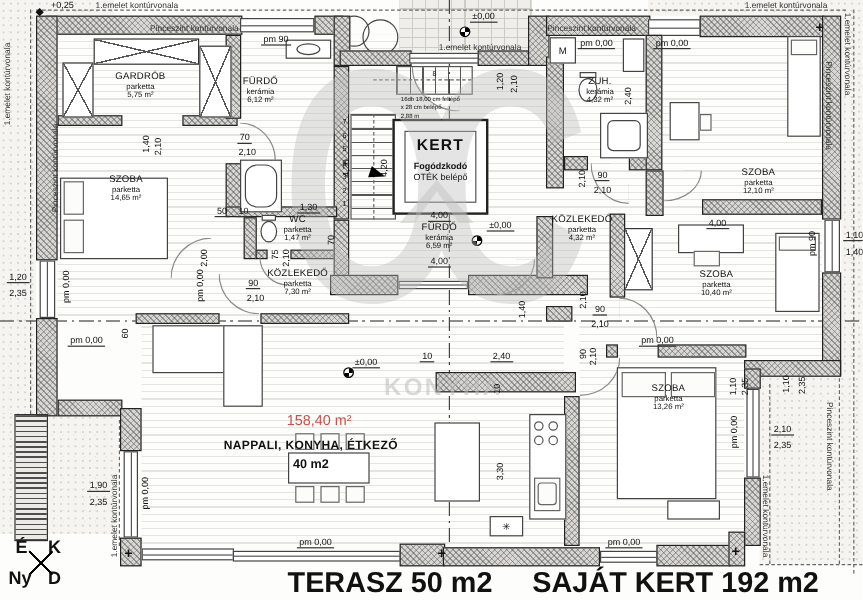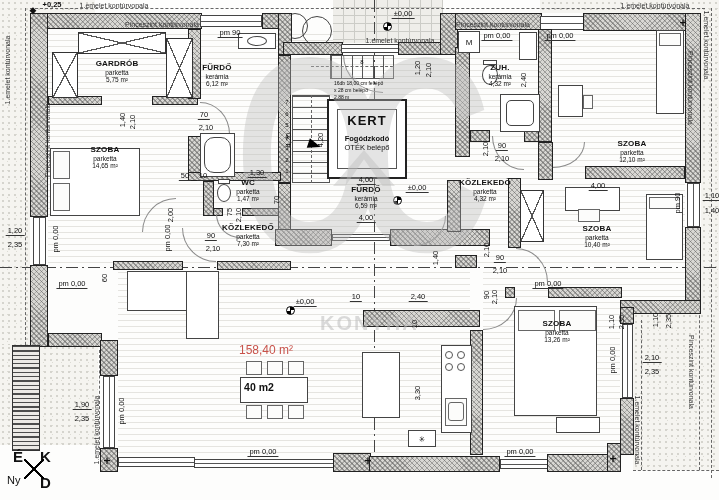--- a/index.html
+++ b/index.html
@@ -34,21 +34,21 @@
   .q-br{border-bottom-right-radius:100%;border-width:0 1px 1px 0;}
   .dash-h{height:0;border-top:1px dashed #666;}
   .dash-v{width:0;border-left:1px dashed #666;}
   .dd-h{height:1px;background:repeating-linear-gradient(90deg,#444 0 12px,transparent 12px 16px,#444 16px 18px,transparent 18px 22px);}
   .dd-v{width:1px;background:repeating-linear-gradient(180deg,#444 0 12px,transparent 12px 16px,#444 16px 18px,transparent 18px 22px);}
   .stairs{border:1px solid #555;background-image:repeating-linear-gradient(180deg,#555 0 1px,transparent 1px 11px);}
   .stairsH{border:1px solid #555;background-image:repeating-linear-gradient(90deg,#555 0 1px,transparent 1px 10.5px);}
   .lvl{width:9px;height:9px;border:1px solid #000;border-radius:50%;
     background:conic-gradient(#000 0 90deg,#fff 90deg 180deg,#000 180deg 270deg,#fff 270deg 360deg);}
   .room-label{transform:translate(-50%,0);text-align:center;line-height:1.12;white-space:nowrap;z-index:8;}
-  .room-label .rname{font-weight:bold;font-size:8px;letter-spacing:.2px;}
+  .room-label .rname{font-weight:normal;font-size:8px;letter-spacing:.2px;}
   .room-label .rsub{font-size:6.5px;}
   .dim{font-size:7.5px;white-space:nowrap;transform:translate(-50%,-50%);z-index:8;}
   .dim.u{border-bottom:1px solid #333;padding:0 2px;}
   .dim.rot{transform:translate(-50%,-50%) rotate(-90deg);}
   .contour{font-size:7px;color:#333;white-space:nowrap;transform:translate(-50%,-50%);z-index:8;}
   .contour.rot{transform:translate(-50%,-50%) rotate(-90deg);}
   .contour.rot90{transform:translate(-50%,-50%) rotate(90deg);}
   .snum{font-size:6px;transform:translate(-50%,-50%);z-index:8;}
   .cx{transform:translateX(-50%);white-space:nowrap;}
   .red{color:#c8524a;}
@@ -242,27 +242,30 @@
   <div class="a cx z8" style="left:367px;top:113px;font-size:13px;font-weight:bold;letter-spacing:1px;">KERT</div>
   <div class="a cx z8" style="left:367px;top:134px;font-size:7.5px;font-weight:bold;">Fogódzkodó</div>
   <div class="a cx z8" style="left:367px;top:143px;font-size:7.5px;">OTÉK belépő</div>
   <div class="a z8" style="left:334px;top:80px;font-size:5px;">16db 18,00 cm fellépő</div>
   <div class="a z8" style="left:334px;top:87px;font-size:5px;">x 28 cm belépő</div>
   <div class="a z8" style="left:334px;top:94px;font-size:5px;">2,88 m</div>
   <div class="a snum" style="left:362px;top:62px;">8</div>
 
   <div class="a cx red z8" style="left:266px;top:343px;font-size:12px;">158,40 m²</div>
 
+  <div class="a cx z8" style="left:259px;top:366px;font-size:10px;font-weight:bold;letter-spacing:.3px;">NAPPALI, KONYHA, ÉTKEZŐ</div>
   <div class="a cx z8" style="left:259px;top:381px;font-size:10.5px;font-weight:bold;">40 m2</div>
 
+  <div class="a cx z8" style="left:325px;top:472px;font-size:24px;font-weight:800;">TERASZ 50 m2</div>
+  <div class="a cx z8" style="left:563px;top:472px;font-size:24px;font-weight:800;">SAJÁT KERT 192 m2</div>
 
   <div class="a z8" style="left:4px;top:446px;width:60px;height:52px;">
     <span style="position:absolute;left:9px;top:2px;font-size:15px;font-weight:bold;">É</span>
     <span style="position:absolute;left:36px;top:2px;font-size:15px;font-weight:bold;">K</span>
-    <span style="position:absolute;left:3px;top:28px;font-size:11px;font-weight:normal;">Ny</span>
+    <span style="position:absolute;left:3px;top:28px;font-size:15px;font-weight:bold;">Ny</span>
     <span style="position:absolute;left:36px;top:28px;font-size:15px;font-weight:bold;">D</span>
     <span style="position:absolute;left:20px;top:13px;width:20px;height:20px;
       background:linear-gradient(45deg,transparent calc(50% - .9px),#000 calc(50% - .9px) calc(50% + .9px),transparent calc(50% + .9px)),
                  linear-gradient(-45deg,transparent calc(50% - .9px),#000 calc(50% - .9px) calc(50% + .9px),transparent calc(50% + .9px));"></span>
   </div>
 
   <div id="room-labels" class="a" style="left:0;top:0;width:719px;height:500px;">
       <div class="a room-label" style="left: 117px; top: 60px;">
         <div class="rname">GARDRÓB</div>
         <div class="rsub">parketta</div>
@@ -313,21 +316,21 @@
         <div class="rsub">parketta</div>
         <div class="rsub">10,40 m²</div>
       </div>
       <div class="a room-label" style="left: 557px; top: 320px;">
         <div class="rname">SZOBA</div>
         <div class="rsub">parketta</div>
         <div class="rsub">13,26 m²</div>
       </div>
     </div>
   <div id="dim-labels" class="a" style="left:0;top:0;width:719px;height:500px;">
-      <div class="a dim" style="left: 52px; top: 4px; font-weight: bold;">+0,25</div>
+      <div class="a dim" style="left: 52px; top: 4px;">+0,25</div>
       <div class="a dim u" style="left: 230px; top: 33px;">pm 90</div>
       <div class="a dim u" style="left: 403px; top: 14px;">±0,00</div>
       <div class="a dim u" style="left: 497px; top: 36px;">pm 0,00</div>
       <div class="a dim u" style="left: 560px; top: 36px;">pm 0,00</div>
       <div class="a dim u" style="left: 204px; top: 115px;">70</div>
       <div class="a dim" style="left: 206px; top: 127px;">2,10</div>
       <div class="a dim rot" style="left: 122px; top: 120px;">1,40</div>
       <div class="a dim rot" style="left: 132px; top: 122px;">2,10</div>
       <div class="a dim rot" style="left: 417px; top: 68px;">1,20</div>
       <div class="a dim rot" style="left: 428px; top: 70px;">2,10</div>

